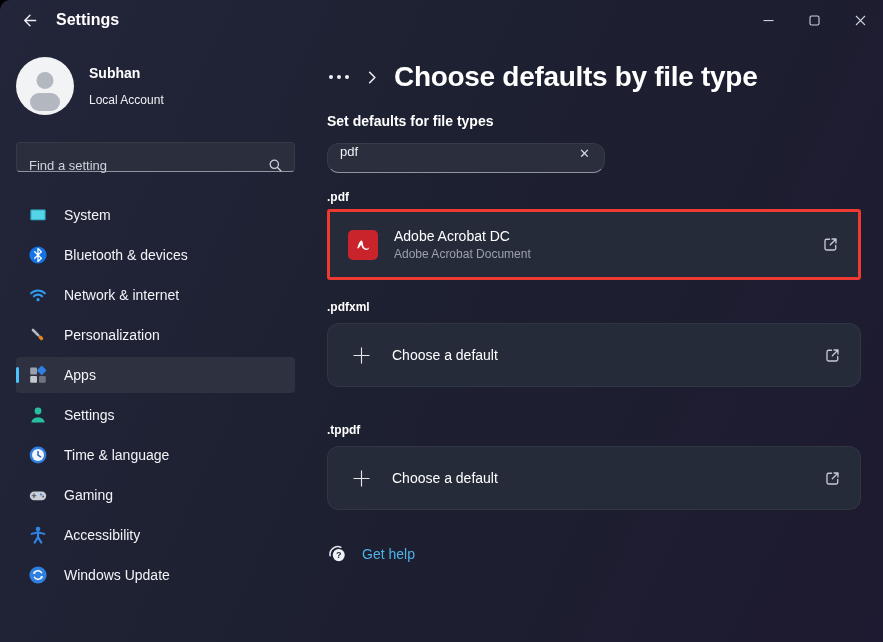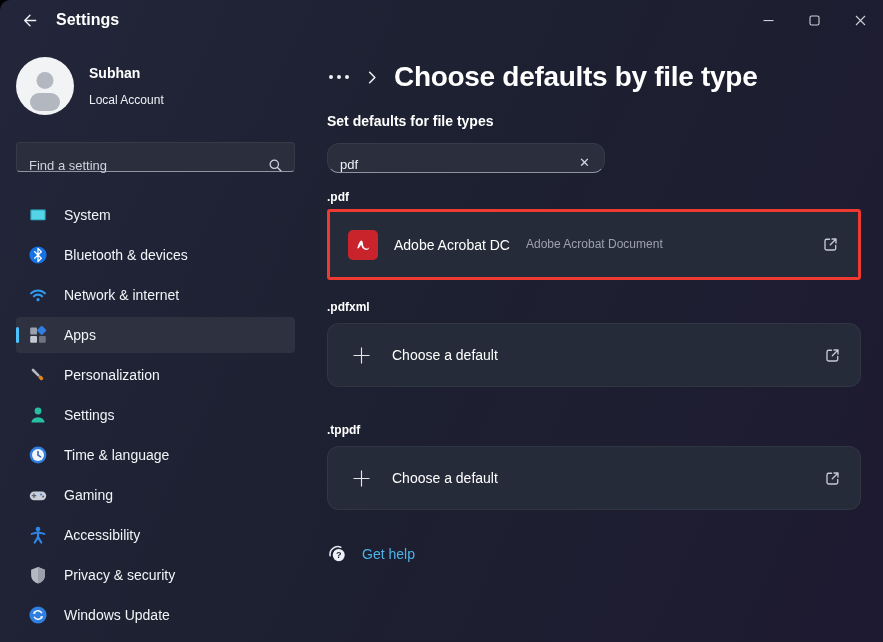--- a/index.html
+++ b/index.html
@@ -34,34 +34,34 @@
   .nav-item.selected { background:#2d3140; }
   .nav-item.selected::before { content:""; position:absolute; left:0; top:10px; width:3px; height:16px; border-radius:2px; background:#4cc2ff; }
   .nav-item svg { flex:0 0 20px; }
   
   .page-header { display:flex; align-items:center; gap:13px; margin-top:1px; }
   .dots-btn { background:none; border:none; cursor:pointer; display:flex; gap:4px; align-items:center; padding:6px 2px; }
   .dot { width:4px; height:4px; border-radius:50%; background:#eef0f4; }
   .page-title { font-size:28px; font-weight:700; color:#fff; letter-spacing:-0.3px; }
   .set-label { margin-top:20px; font-size:14px; font-weight:700; color:#fff; }
   .ft-search { margin-top:14px; width:278px; height:30px; background:#2a2e3d; border:1px solid #363b49; border-bottom:1px solid #9095a1;
-               border-radius:12px; display:flex; align-items:flex-end; padding:0 6px 0 12px; }
+               border-radius:12px; display:flex; align-items:flex-start; padding:0 6px 0 12px; }
   .ft-search input { flex:1; background:transparent; border:none; outline:none; color:#f0f2f6; font-size:13px; font-family:inherit; }
   .clear-btn { background:none; border:none; color:#d6d9e0; font-size:13px; cursor:pointer; padding:2px 8px; font-family:inherit; }
   .ext-label { font-size:12px; font-weight:700; color:#fff; }
   .ext-1 { margin-top:17px; }
   .ext-2 { margin-top:20px; }
   .ext-3 { margin-top:36px; }
   .annotated { margin-top:5px; border:3px solid #ee3a30; border-radius:3px; }
   .card { height:65px; background:#262b39; border:1px solid rgba(255,255,255,0.055); border-radius:12px;
           display:flex; align-items:center; padding:0 18px; gap:16px; cursor:pointer; }
   .annotated .card { border:none; border-radius:2px; }
   .choose-card { height:64px; margin-top:9px; }
   .adobe-icon { width:30px; height:30px; border-radius:5px; background:#c9242b; display:flex; align-items:center; justify-content:center; flex:0 0 30px; }
-  .card-text { display:flex; gap:16px; }
+  .card-text { display:flex; flex-direction:column; gap:3px; }
   .card-title { font-size:14px; color:#fff; }
   .card-sub { font-size:12px; color:#9ba1ac; }
   .open-icon { margin-left:auto; display:flex; }
   .plus-wrap { width:30px; display:flex; justify-content:center; flex:0 0 30px; }
   .choose-label { font-size:14px; color:#fff; }
   .get-help { margin-top:33px; display:flex; align-items:center; gap:14px; }
   .get-help a { font-size:14px; color:#4db2e8; text-decoration:none; cursor:pointer; }
 </style>
 </head>
 <body>
@@ -134,39 +134,39 @@
           <span>Bluetooth &amp; devices</span>
         </div>
         <div class="nav-item">
           <svg width="20" height="20" viewBox="0 0 20 20" fill="none" stroke="#2f9af0" stroke-width="2.1" stroke-linecap="round">
               <path d="M3.1 8.3 A9.8 9.8 0 0 1 16.9 8.3"></path>
               <path d="M5.9 11.3 A5.9 5.9 0 0 1 14.1 11.3"></path>
               <circle cx="10" cy="14.7" r="1.6" fill="#2f9af0" stroke="none"></circle>
             </svg>
           <span>Network &amp; internet</span>
         </div>
+        <div class="nav-item">
+          <svg width="20" height="20" viewBox="0 0 20 20">
+              <g transform="rotate(-45 10 10)">
+                <rect x="8.7" y="1.6" width="2.6" height="10.2" rx="1.3" fill="#b3bac4"></rect>
+                <rect x="8.3" y="11.6" width="3.4" height="5" rx="1.6" fill="#e8831d"></rect>
+              </g>
+            </svg>
+          <span>Personalization</span>
+        </div>
         <div class="nav-item selected">
           <svg width="20" height="20" viewBox="0 0 20 20">
               <rect x="2.2" y="2.6" width="6.8" height="6.8" rx="1" fill="#9aa1ad"></rect>
               <rect x="2.2" y="11" width="6.8" height="6.8" rx="1" fill="#c3c8d1"></rect>
               <rect x="11" y="11" width="6.8" height="6.8" rx="1" fill="#6d7480"></rect>
               <rect x="10.2" y="1.9" width="7" height="7" rx="1.2" fill="#2f7fe0" transform="rotate(45 13.7 5.4)"></rect>
             </svg>
           <span>Apps</span>
         </div>
         <div class="nav-item">
-          <svg width="20" height="20" viewBox="0 0 20 20">
-              <g transform="rotate(-45 10 10)">
-                <rect x="8.7" y="1.6" width="2.6" height="10.2" rx="1.3" fill="#b3bac4"></rect>
-                <rect x="8.3" y="11.6" width="3.4" height="5" rx="1.6" fill="#e8831d"></rect>
-              </g>
-            </svg>
-          <span>Personalization</span>
-        </div>
-        <div class="nav-item">
           <svg width="20" height="20" viewBox="0 0 20 20" fill="#26bfa2">
               <circle cx="10" cy="6" r="3.4"></circle>
               <path d="M3.4 17.6 a6.6 5.4 0 0 1 13.2 0 Z"></path>
             </svg>
           <span>Settings</span>
         </div>
         <div class="nav-item">
           <svg width="20" height="20" viewBox="0 0 20 20">
               <circle cx="10" cy="10" r="8.4" fill="#2f7fe0"></circle>
               <circle cx="10" cy="10" r="6" fill="#f2f5fa"></circle>
@@ -183,27 +183,20 @@
             </svg>
           <span>Gaming</span>
         </div>
         <div class="nav-item">
           <svg width="20" height="20" viewBox="0 0 20 20">
               <circle cx="10" cy="4" r="2.3" fill="#2f86e8"></circle>
               <path d="M3.7 8.9 L10 7.4 L16.3 8.9" stroke="#2f86e8" stroke-width="2" fill="none" stroke-linecap="round"></path>
               <path d="M10 7.4 V12.2 L6.7 17.5 M10 12.2 L13.3 17.5" stroke="#2f86e8" stroke-width="2.2" fill="none" stroke-linecap="round" stroke-linejoin="round"></path>
             </svg>
           <span>Accessibility</span>
-        </div>
-        <div class="nav-item">
-          <svg width="20" height="20" viewBox="0 0 20 20">
-              <path d="M10 2.1 L16.9 4.8 V9.9 C16.9 14.7 13.6 17.3 10 18.4 C6.4 17.3 3.1 14.7 3.1 9.9 V4.8 Z" fill="#b3b9c3"></path>
-              <path d="M10 2.1 L16.9 4.8 V9.9 C16.9 14.7 13.6 17.3 10 18.4 Z" fill="#9aa1ac"></path>
-            </svg>
-          <span>Privacy &amp; security</span>
         </div>
         <div class="nav-item">
           <svg width="20" height="20" viewBox="0 0 20 20">
               <circle cx="10" cy="10" r="8.6" fill="#2f7fe0"></circle>
               <path d="M13.9 8.3 A4.4 4.4 0 0 0 6.6 7.2" fill="none" stroke="#fff" stroke-width="1.5"></path>
               <polygon points="4.9,8.9 7.9,8.5 6.1,6.0" fill="#fff"></polygon>
               <path d="M6.1 11.7 A4.4 4.4 0 0 0 13.4 12.8" fill="none" stroke="#fff" stroke-width="1.5"></path>
               <polygon points="15.1,11.1 12.1,11.5 13.9,14.0" fill="#fff"></polygon>
             </svg>
           <span>Windows Update</span>

